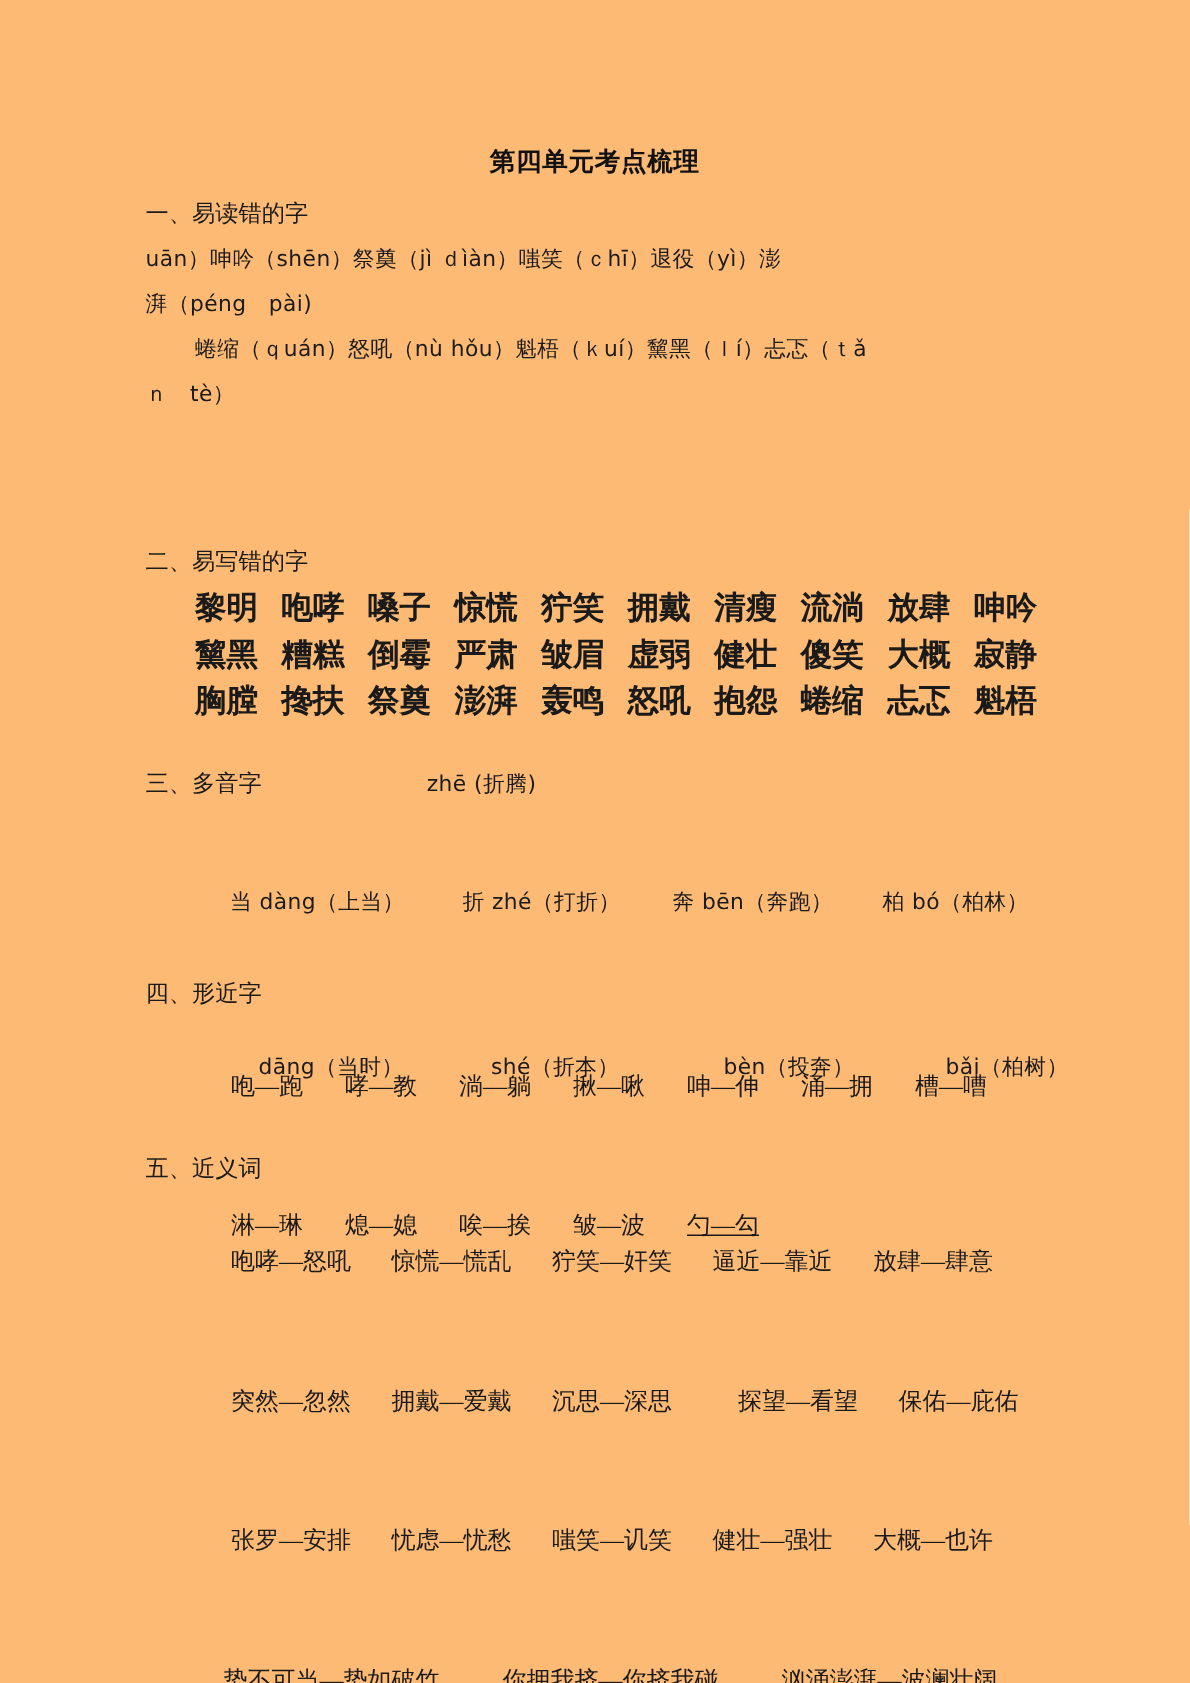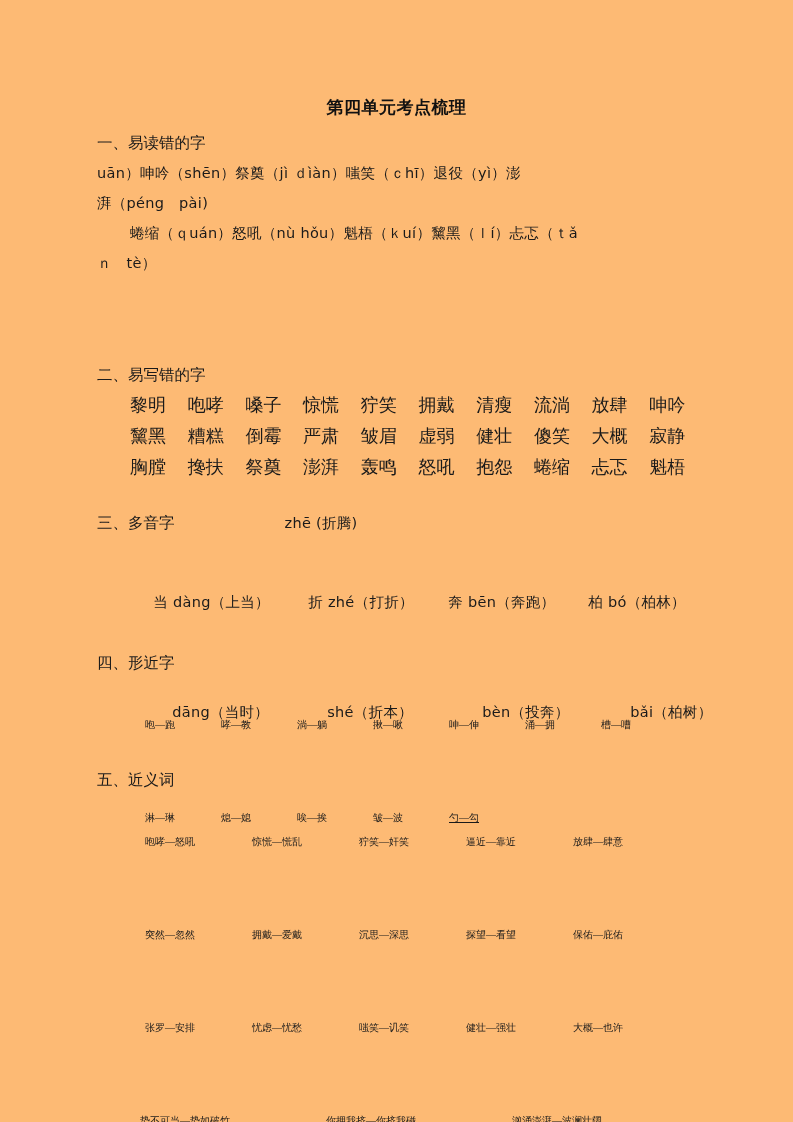--- a/index.html
+++ b/index.html
@@ -63,28 +63,29 @@
     font-family: "DejaVu Sans", "Liberation Sans", sans-serif;
     font-size: 14.5px;
     letter-spacing: 0.3px;
   }
 
   
   .wordgrid {
     display: grid;
     grid-template-columns: repeat(10, 1fr);
     column-gap: 0px;
-    font-size: 18px;
+    font-size: 21px;
     line-height: 31px;
+    font-weight: bold;
   }
   .wordgrid span { white-space: nowrap; }
 
   
   .runrow {
-    font-size: 10px;
+    font-size: 16px;
     line-height: 31px;
     white-space: pre;
   }
 
   
   .duoyin {
     font-size: 15.5px;
     line-height: 33px;
     white-space: pre;
   }
@@ -169,21 +170,21 @@
     </div>
   </div>
 
   <div class="body-block" style="top:765px;">
     <div class="sec-head"><span>五、</span><span>近义词</span></div>
 
     <div class="runrow" style="padding-left:33px;">
       <span style="display:inline-block;width:107px;">咆哮—怒吼</span><span style="display:inline-block;width:107px;">惊慌—慌乱</span><span style="display:inline-block;width:107px;">狞笑—奸笑</span><span style="display:inline-block;width:107px;">逼近—靠近</span><span style="display:inline-block;">放肆—肆意</span>
     </div>
     <div class="runrow" style="padding-left:33px;">
-      <span style="display:inline-block;width:107px;">突然—忽然</span><span style="display:inline-block;width:107px;">拥戴—爱戴</span><span style="display:inline-block;width:107px;">沉思—深思</span><span style="display:inline-block;width:107px;">探望—看望</span><span style="display:inline-block;">保佑—庇佑</span>
+      <span style="display:inline-block;width:107px;">突然—忽然</span><span style="display:inline-block;width:107px;">拥戴—爱戴</span><span style="display:inline-block;width:107px;">沉思—深思</span><span style="display:inline-block;width:107px;margin-left:17px;">探望—看望</span><span style="display:inline-block;">保佑—庇佑</span>
     </div>
     <div class="runrow" style="padding-left:33px;">
       <span style="display:inline-block;width:107px;">张罗—安排</span><span style="display:inline-block;width:107px;">忧虑—忧愁</span><span style="display:inline-block;width:107px;">嗤笑—讥笑</span><span style="display:inline-block;width:107px;">健壮—强壮</span><span style="display:inline-block;">大概—也许</span>
     </div>
     <div class="runrow" style="padding-left:28px;">
       <span style="display:inline-block;width:186px;">势不可当—势如破竹</span><span style="display:inline-block;width:186px;">你拥我挤—你挤我碰</span><span style="display:inline-block;">汹涌澎湃—波澜壮阔</span>
     </div>
 
   </div>
 

